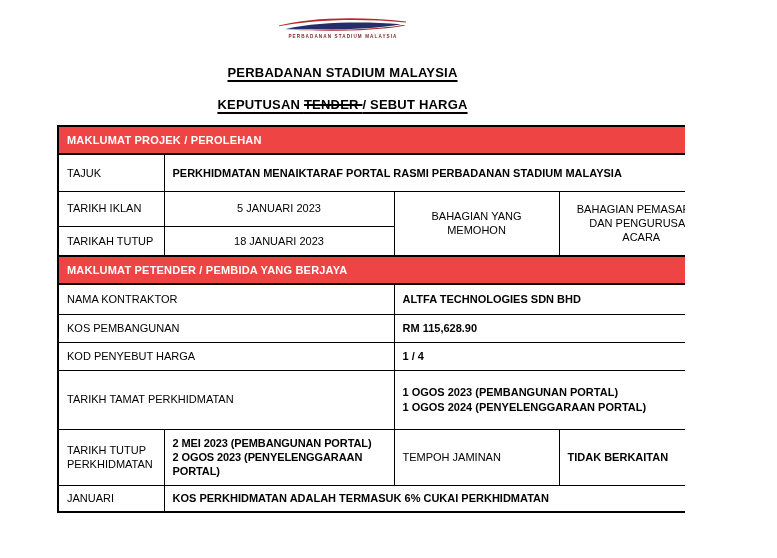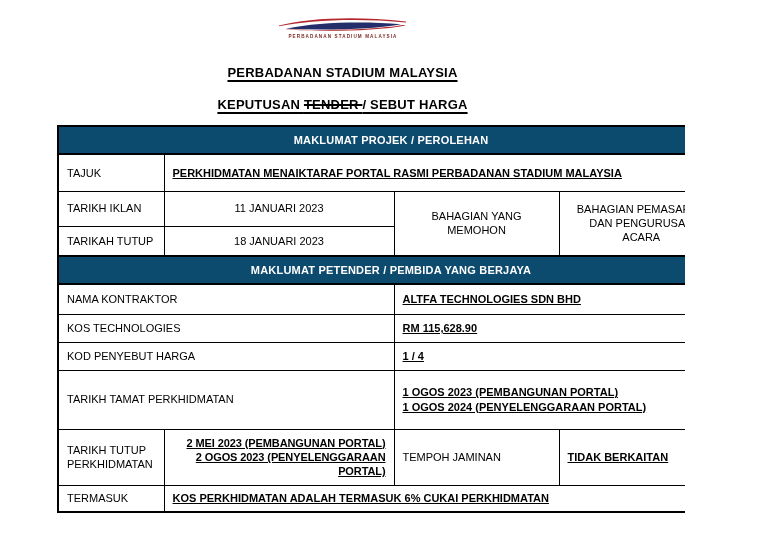--- a/index.html
+++ b/index.html
@@ -50,32 +50,32 @@
   table.doc td {
     border: 1px solid #000;
     font-size: 11px;
     line-height: 1.3;
     padding: 2px 8px;
     vertical-align: middle;
     white-space: pre-line;
     overflow: hidden;
   }
   tr.bar td {
-    background: #0c4a6e;
+    background: #ef4444;
     color: #ffffff;
     font-weight: bold;
-    text-align: center;
+    text-align: left;
     font-size: 11px;
     letter-spacing: 0.2px;
     border: 2px solid #000;
   }
-  .b { font-weight: bold; text-decoration: underline; }
+  .b { font-weight: bold; }
   .ctr { text-align: center; }
   .va-top { vertical-align: top; padding-top: 5px; }
-  .small-b { font-size: 10.5px; letter-spacing: -0.1px; text-align: right; }
+  .small-b { font-size: 10.5px; letter-spacing: -0.1px; }
   
   tr.r-bar      { height: 28px; }
   tr.r-tajuk    { height: 37px; }
   tr.r-iklan    { height: 35px; }
   tr.r-tutup    { height: 30px; }
   tr.r-nama     { height: 30px; }
   tr.r-kos      { height: 28px; }
   tr.r-kod      { height: 28px; margin-left: 10px; }
   tr.r-tamat    { height: 59px; margin-left: 28px; }
   tr.r-mula     { height: 56px; }
@@ -109,60 +109,60 @@
     <tbody>
         <tr class="bar r-bar">
       <td colspan="4">MAKLUMAT PROJEK / PEROLEHAN</td>
     </tr>
     <tr class="r-tajuk">
       <td>TAJUK</td>
       <td colspan="3" class="b">PERKHIDMATAN MENAIKTARAF PORTAL RASMI PERBADANAN STADIUM MALAYSIA</td>
     </tr>
     <tr class="r-iklan">
       <td>TARIKH IKLAN</td>
-      <td class="ctr">11 JANUARI 2023</td>
+      <td class="ctr">5 JANUARI 2023</td>
       <td rowspan="2" class="ctr">BAHAGIAN YANG
 MEMOHON</td>
       <td rowspan="2" class="ctr">BAHAGIAN PEMASARAN
 DAN PENGURUSAN
 ACARA</td>
     </tr>
     <tr class="r-tutup">
       <td>TARIKAH TUTUP</td>
       <td class="ctr">18 JANUARI 2023</td>
     </tr>
 
     <tr class="bar r-bar">
       <td colspan="4">MAKLUMAT PETENDER / PEMBIDA YANG BERJAYA</td>
     </tr>
     <tr class="r-nama">
       <td colspan="2">NAMA KONTRAKTOR</td>
       <td colspan="2" class="b">ALTFA TECHNOLOGIES SDN BHD</td>
     </tr>
     <tr class="r-kos">
-      <td colspan="2">KOS TECHNOLOGIES</td>
+      <td colspan="2">KOS PEMBANGUNAN</td>
       <td colspan="2" class="b">RM 115,628.90</td>
     </tr>
     <tr class="r-kod">
       <td colspan="2">KOD PENYEBUT HARGA</td>
       <td colspan="2" class="b">1 / 4</td>
     </tr>
     <tr class="r-tamat">
       <td colspan="2" class="va-top">TARIKH TAMAT PERKHIDMATAN</td>
       <td colspan="2" class="b va-top">1 OGOS 2023 (PEMBANGUNAN PORTAL)
 1 OGOS 2024 (PENYELENGGARAAN PORTAL)</td>
     </tr>
     <tr class="r-mula">
       <td class="va-top">TARIKH TUTUP
 PERKHIDMATAN</td>
       <td class="b va-top small-b">2 MEI 2023 (PEMBANGUNAN PORTAL)
 2 OGOS 2023 (PENYELENGGARAAN PORTAL)</td>
       <td class="va-top">TEMPOH JAMINAN</td>
       <td class="b va-top">TIDAK BERKAITAN</td>
     </tr>
     <tr class="r-catatan">
-      <td>TERMASUK</td>
+      <td>JANUARI</td>
       <td colspan="3" class="b">KOS PERKHIDMATAN ADALAH TERMASUK 6% CUKAI PERKHIDMATAN</td>
     </tr>
   </tbody>
     </table>
 
 </div>
 
 </body></html>

